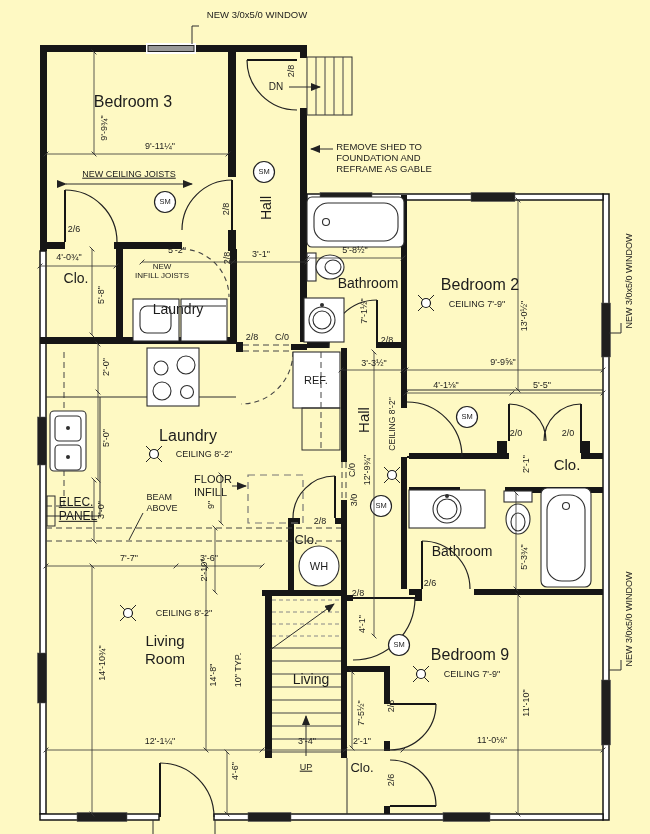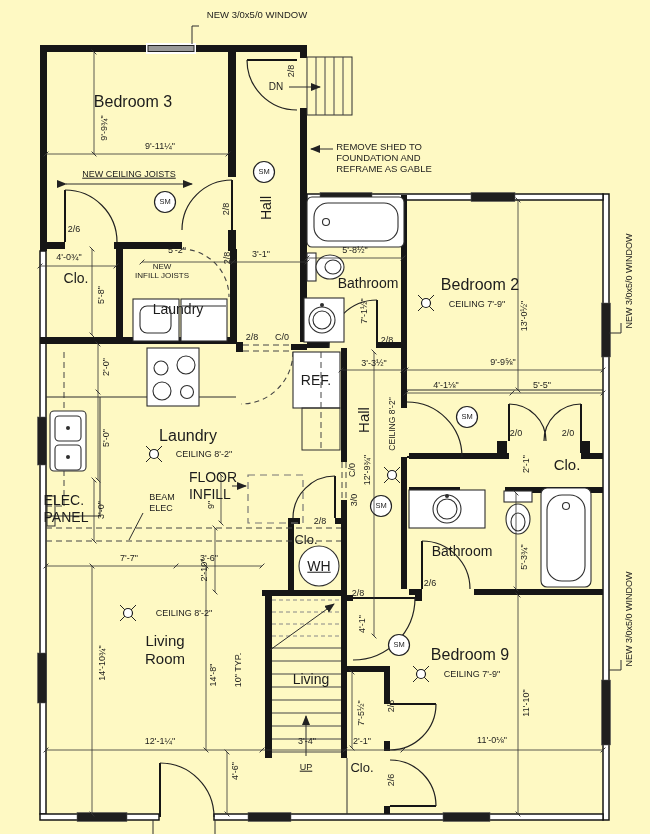--- a/index.html
+++ b/index.html
@@ -346,25 +346,25 @@
 </svg>
 
 <div id="labels">
       <div class="lbl" style="left: 257px; top: 15px; font-size: 9.5px;">NEW 3/0x5/0 WINDOW</div>
       <div class="lbl left" style="left: 384px; top: 158px; font-size: 9.5px;">REMOVE SHED TO
 FOUNDATION AND
 REFRAME AS GABLE</div>
       <div class="lbl ul" style="left: 129px; top: 174px; font-size: 9px;">NEW CEILING JOISTS</div>
       <div class="lbl" style="left: 162px; top: 271px; font-size: 8px;">NEW
 INFILL JOISTS</div>
-      <div class="lbl left" style="left: 213px; top: 486px; font-size: 14px;">FLOOR
+      <div class="lbl left" style="left: 213px; top: 486px; font-size: 11px;">FLOOR
 INFILL</div>
       <div class="lbl left" style="left: 162px; top: 503px; font-size: 9px;">BEAM
-ELEC</div>
-      <div class="lbl left" style="left: 66px; top: 509px; font-size: 14px;">ELEC.
+ABOVE</div>
+      <div class="lbl left" style="left: 78px; top: 509px; font-size: 12px; text-decoration: underline;">ELEC.
 PANEL</div>
       <div class="lbl rot" style="left: 629px; top: 281px; font-size: 9px;">NEW 3/0x5/0 WINDOW</div>
       <div class="lbl rot" style="left: 629px; top: 619px; font-size: 9px;">NEW 3/0x5/0 WINDOW</div>
       <div class="lbl" style="left: 133px; top: 102px; font-size: 16px;">Bedroom 3</div>
       <div class="lbl rot" style="left: 266px; top: 208px; font-size: 14px;">Hall</div>
       <div class="lbl" style="left: 76px; top: 278px; font-size: 14px;">Clo.</div>
       <div class="lbl" style="left: 178px; top: 309px; font-size: 14px;">Laundry</div>
       <div class="lbl" style="left: 368px; top: 283px; font-size: 14px;">Bathroom</div>
       <div class="lbl" style="left: 480px; top: 285px; font-size: 16px;">Bedroom 2</div>
       <div class="lbl" style="left: 567px; top: 465px; font-size: 15px;">Clo.</div>
@@ -432,16 +432,16 @@
       <div class="lbl" style="left: 358px; top: 593px; font-size: 9px;">2/8</div>
       <div class="lbl" style="left: 430px; top: 583px; font-size: 9px;">2/6</div>
       <div class="lbl rot" style="left: 391px; top: 706px; font-size: 9px;">2/6</div>
       <div class="lbl rot" style="left: 391px; top: 780px; font-size: 9px;">2/6</div>
       <div class="lbl" style="left: 306px; top: 767px; font-size: 9px; text-decoration: underline;">UP</div>
       <div class="lbl" style="left: 165px; top: 202px; font-size: 7.5px;">SM</div>
       <div class="lbl" style="left: 264px; top: 172px; font-size: 7.5px;">SM</div>
       <div class="lbl" style="left: 467px; top: 417px; font-size: 7.5px;">SM</div>
       <div class="lbl" style="left: 381px; top: 506px; font-size: 7.5px;">SM</div>
       <div class="lbl" style="left: 399px; top: 645px; font-size: 7.5px;">SM</div>
-      <div class="lbl" style="left: 319px; top: 566px; font-size: 14px; text-decoration: underline;">WH</div>
-      <div class="lbl" style="left: 316px; top: 380px; font-size: 14px;">REF.</div>
+      <div class="lbl" style="left: 319px; top: 566px; font-size: 11px;">WH</div>
+      <div class="lbl" style="left: 316px; top: 380px; font-size: 11px;">REF.</div>
     </div>
 </div>
 
 </body></html>

